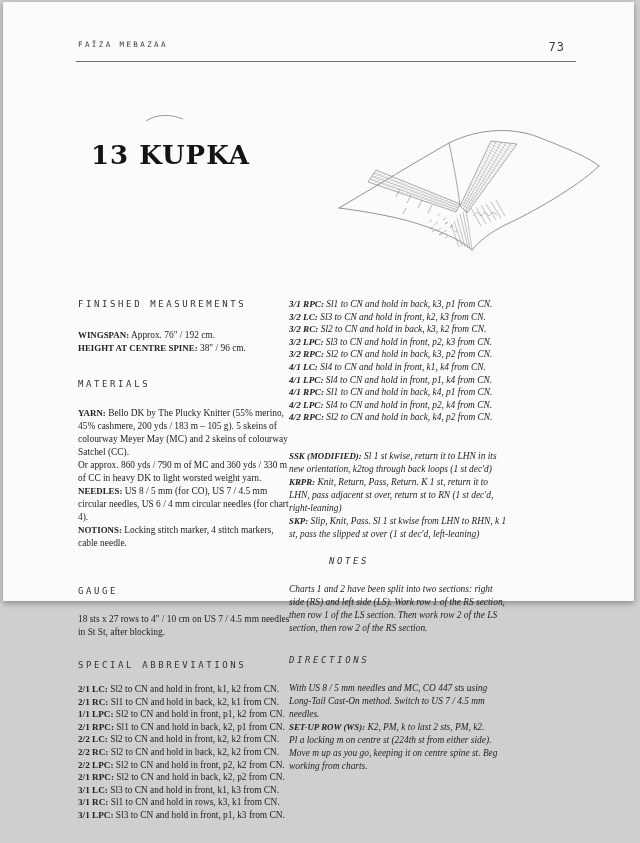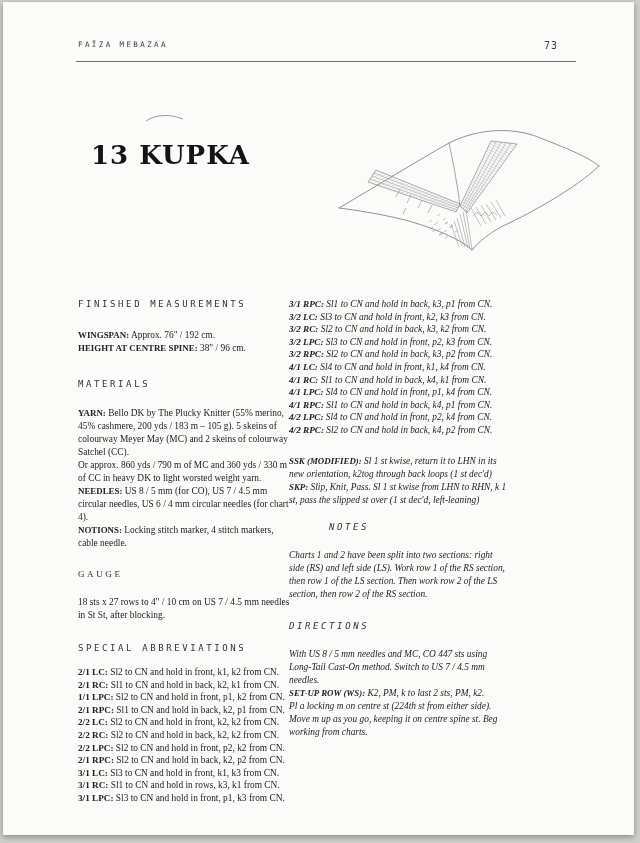--- a/index.html
+++ b/index.html
@@ -4,34 +4,34 @@
 <style>
   html,body{margin:0;padding:0;}
   body{
     width:640px;height:843px;
     background:#cfcfcd;
     font-family:"Liberation Serif", serif;
     position:relative;
     overflow:hidden;
   }
   .page{
-    position:absolute;left:3px;top:2px;width:631px;height:833px;
+    position:absolute;left:3px;top:2px;width:631px;height:599px;
     background:#fbfbf9;
     box-shadow:0 2px 6px rgba(0,0,0,.35), inset 0 0 2px rgba(0,0,0,.06);
   }
   
   .hdr-author{
     position:absolute;left:75px;top:38px;
     font-family:"DejaVu Sans Mono", monospace;
     font-size:7.5px;letter-spacing:2.4px;color:#3d3d3d;
   }
   .hdr-page{
-    position:absolute;right:76px;top:38px;
+    position:absolute;right:69px;top:38px;
     font-family:"DejaVu Sans Mono", monospace;
-    font-size:10px;letter-spacing:1px;color:#3d3d3d;
+    font-size:12px;letter-spacing:1px;color:#3d3d3d;
   }
   .hdr-rule{
     position:absolute;left:73px;top:59px;width:500px;height:0;
     border-top:1.2px solid #6e6e6e;
   }
   
   .title{
     position:absolute;left:88px;top:138px;
     font-family:"DejaVu Serif", serif;
     font-weight:bold;font-size:26px;letter-spacing:1px;color:#141414;text-align:center;
@@ -47,25 +47,25 @@
     font-size:9px;line-height:11px;letter-spacing:2.6px;
     color:#333;margin:0;font-weight:500;
   }
   .para{margin:0;}
   .ld{font-weight:700;font-size:8.9px;}
   .abbr-line{white-space:nowrap;line-height:12.6px;}
   .abbr-line .ld{font-size:9.2px;}
   .mt-measure{margin-top:19px;}
   .mt-materials-h{margin-top:24px;}
   .mt-materials{margin-top:17px;}
-  .mt-gauge-h{margin-top:19px;font-family:Liberation Serif, serif;}
+  .mt-gauge-h{margin-top:36px;}
   .mt-gauge{margin-top:16px;}
   .mt-abbr-h{margin-top:21px;}
   .mt-abbr{margin-top:12px;}
-  .mt-defs{margin-top:18px;}
+  .mt-defs{margin-top:26px;}
   .mt-notes-h{margin-top:15px;margin-left:40px;}
   .mt-notes{margin-top:16px;}
   .mt-dir-h{margin-top:20px;}
   .mt-dir{margin-top:16px;}
 </style>
 </head>
 <body>
 
 <div class="page">
 
@@ -178,29 +178,29 @@
   </div>
 
   <div class="col col-right">
     <div>
       <div class="abbr-line"><span class="ld">3/1 RPC:</span> <span>Sl1 to CN and hold in back, k3, p1 from CN.</span></div>
       <div class="abbr-line"><span class="ld">3/2 LC:</span> <span>Sl3 to CN and hold in front, k2, k3 from CN.</span></div>
       <div class="abbr-line"><span class="ld">3/2 RC:</span> <span>Sl2 to CN and hold in back, k3, k2 from CN.</span></div>
       <div class="abbr-line"><span class="ld">3/2 LPC:</span> <span>Sl3 to CN and hold in front, p2, k3 from CN.</span></div>
       <div class="abbr-line"><span class="ld">3/2 RPC:</span> <span>Sl2 to CN and hold in back, k3, p2 from CN.</span></div>
       <div class="abbr-line"><span class="ld">4/1 LC:</span> <span>Sl4 to CN and hold in front, k1, k4 from CN.</span></div>
-      <div class="abbr-line"><span class="ld">4/1 RC:</span> <span>Sl1 to CN and hold in back, k4, k1 from CN.</span></div>
       <div class="abbr-line"><span class="ld">4/1 LPC:</span> <span>Sl4 to CN and hold in front, p1, k4 from CN.</span></div>
       <div class="abbr-line"><span class="ld">4/1 RPC:</span> <span>Sl1 to CN and hold in back, k4, p1 from CN.</span></div>
       <div class="abbr-line"><span class="ld">4/2 LPC:</span> <span>Sl4 to CN and hold in front, p2, k4 from CN.</span></div>
       <div class="abbr-line"><span class="ld">4/2 RPC:</span> <span>Sl2 to CN and hold in back, k4, p2 from CN.</span></div>
     </div>
 
     <div class="mt-defs">
       <div class="para"><span class="ld">SSK (MODIFIED):</span> <span>Sl 1 st kwise, return it to LHN in its new orientation, k2tog through back loops (1 st dec'd)</span></div>
+      <div class="para"><span class="ld">KRPR:</span> <span>Knit, Return, Pass, Return. K 1 st, return it to LHN, pass adjacent st over, return st to RN (1 st dec'd, right-leaning)</span></div>
       <div class="para"><span class="ld">SKP:</span> <span>Slip, Knit, Pass. Sl 1 st kwise from LHN to RHN, k 1 st, pass the slipped st over (1 st dec'd, left-leaning)</span></div>
     </div>
 
     <div class="sec-heading mt-notes-h">NOTES</div>
     <div class="para mt-notes">Charts 1 and 2 have been split into two sections: right side (RS) and left side (LS). Work row 1 of the RS section, then row 1 of the LS section. Then work row 2 of the LS section, then row 2 of the RS section.</div>
 
     <div class="sec-heading mt-dir-h">DIRECTIONS</div>
     <div class="mt-dir">
       <div class="para"><span>With US 8 / 5 mm needles and MC, CO 447 sts using Long-Tail Cast-On method. Switch to US 7 / 4.5 mm needles.</span></div>
       <div class="para"><span class="ld">SET-UP ROW (WS):</span> <span>K2, PM, k to last 2 sts, PM, k2.</span></div>

